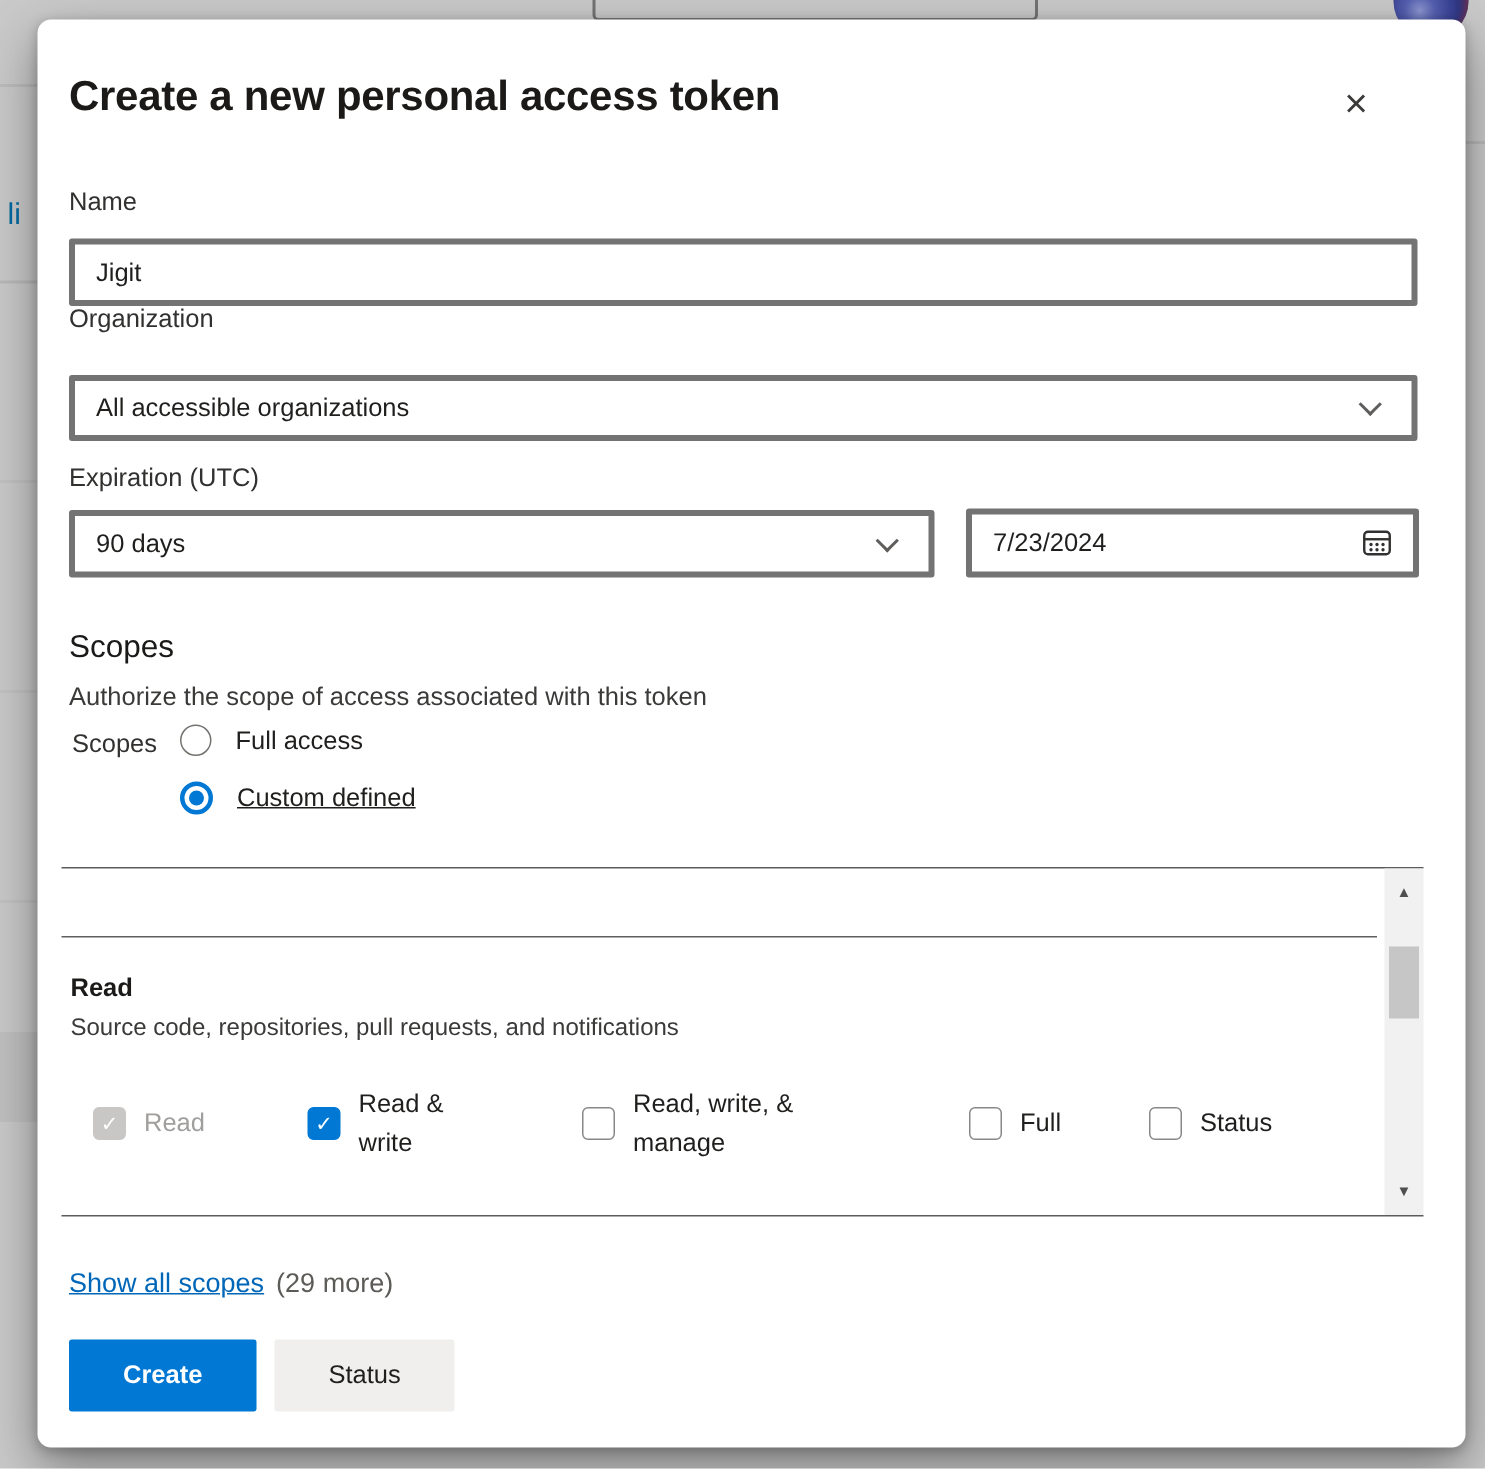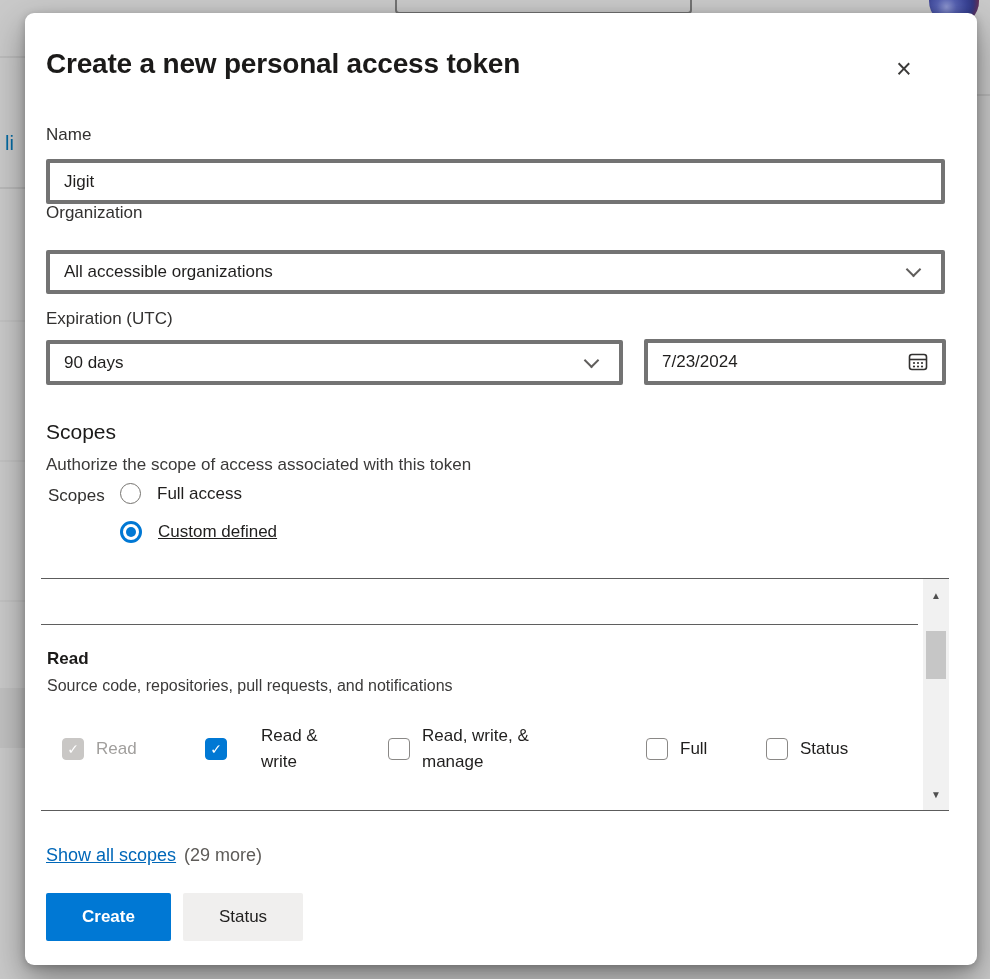--- a/index.html
+++ b/index.html
@@ -105,21 +105,21 @@
   .pg1 { left:21px; }  .pg2 { left:164px; } .pg3 { left:347px; } .pg4 { left:605px; } .pg5 { left:725px; }
   .cb {
     width:22px; height:22px; border:1px solid #8a8886; border-radius:4px;
     background:#fff; flex:none; display:flex; align-items:center; justify-content:center;
     font-size:14px; line-height:1; color:transparent;
   }
   .cb.on  { background:#0078d4; border-color:#0078d4; color:#fff; }
   .cb.dis { background:#c9c7c5; border-color:#c9c7c5; color:#fff; }
   .perm-lbl { font-size:17px; color:#201f1e; line-height:1.55; }
   .perm-lbl.dim { color:#a19f9d; }
-  .w68  { width:70px;margin-left:22px; }
+  .w68  { width:70px; }
   .w112 { width:118px; }
 
   
   .sbar {
     position:absolute; right:0; top:0; width:26px; height:100%; background:#f1f1f1;
   }
   .sbar .arrow {
     position:absolute; left:0; width:100%; text-align:center;
     font-size:10px; color:#4f4f4f; line-height:1;
   }

